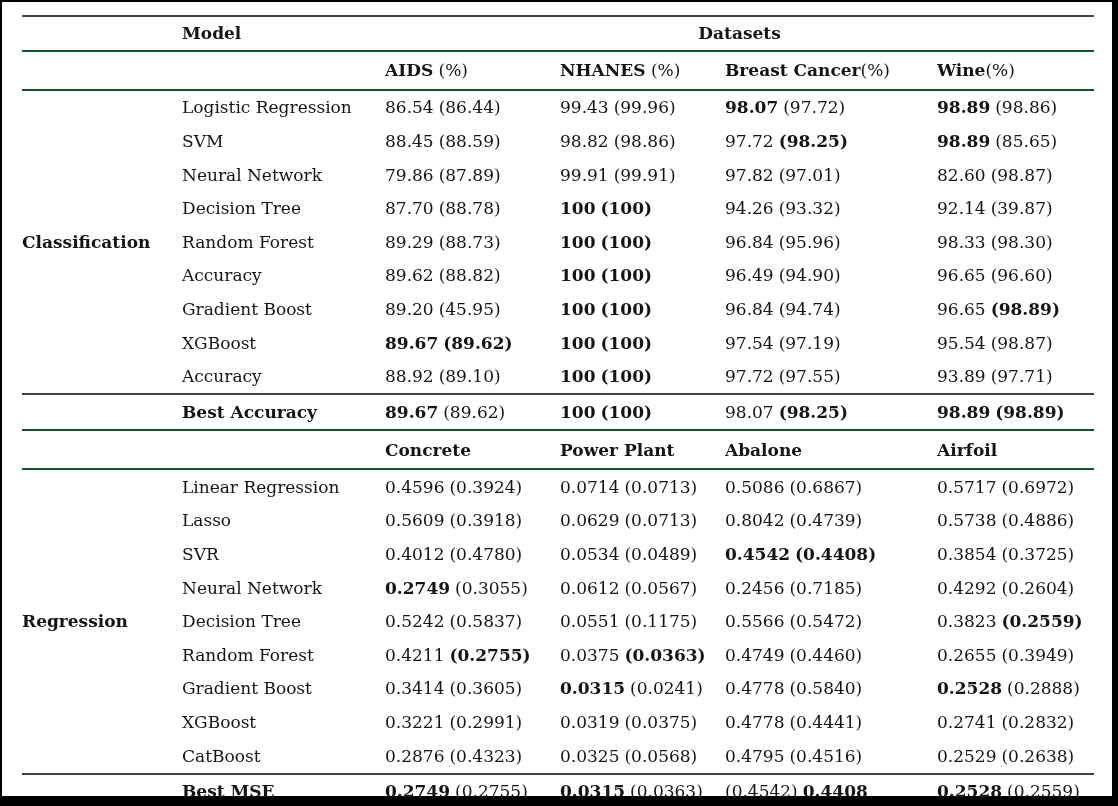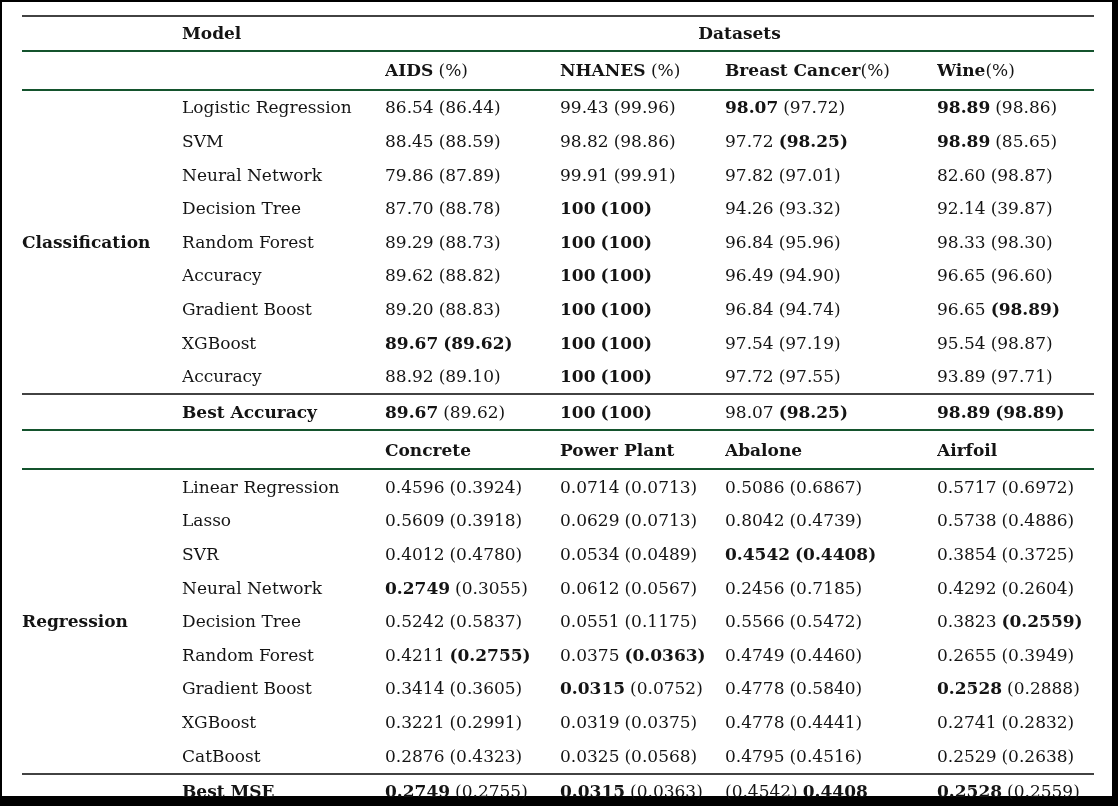--- a/index.html
+++ b/index.html
@@ -122,21 +122,21 @@
         </tr>
         <tr class="data">
           <td>Accuracy</td>
           <td><span class="m">89.62</span><span class="p">(88.82)</span></td>
           <td><span class="b m">100</span><span class="b p">(100)</span></td>
           <td><span class="m">96.49</span><span class="p">(94.90)</span></td>
           <td><span class="m">96.65</span><span class="p">(96.60)</span></td>
         </tr>
         <tr class="data">
           <td>Gradient Boost</td>
-          <td><span class="m">89.20</span><span class="p">(88.83)</span></td>
+          <td><span class="m">89.20</span><span class="p">(45.95)</span></td>
           <td><span class="b m">100</span><span class="b p">(100)</span></td>
           <td><span class="m">96.84</span><span class="p">(94.74)</span></td>
           <td><span class="m">96.65</span><span class="b p">(98.89)</span></td>
         </tr>
         <tr class="data">
           <td>XGBoost</td>
           <td><span class="b m">89.67</span><span class="b p">(89.62)</span></td>
           <td><span class="b m">100</span><span class="b p">(100)</span></td>
           <td><span class="m">97.54</span><span class="p">(97.19)</span></td>
           <td><span class="m">95.54</span><span class="p">(98.87)</span></td>
@@ -203,21 +203,21 @@
         <tr class="data">
           <td>Random Forest</td>
           <td><span class="m">0.4211</span><span class="b p">(0.2755)</span></td>
           <td><span class="m">0.0375</span><span class="b p">(0.0363)</span></td>
           <td><span class="m">0.4749</span><span class="p">(0.4460)</span></td>
           <td><span class="m">0.2655</span><span class="p">(0.3949)</span></td>
         </tr>
         <tr class="data">
           <td>Gradient Boost</td>
           <td><span class="m">0.3414</span><span class="p">(0.3605)</span></td>
-          <td><span class="b m">0.0315</span><span class="p">(0.0752)</span></td>
+          <td><span class="b m">0.0315</span><span class="p">(0.0241)</span></td>
           <td><span class="m">0.4778</span><span class="p">(0.5840)</span></td>
           <td><span class="b m">0.2528</span><span class="p">(0.2888)</span></td>
         </tr>
         <tr class="data">
           <td>XGBoost</td>
           <td><span class="m">0.3221</span><span class="p">(0.2991)</span></td>
           <td><span class="m">0.0319</span><span class="p">(0.0375)</span></td>
           <td><span class="m">0.4778</span><span class="p">(0.4441)</span></td>
           <td><span class="m">0.2741</span><span class="p">(0.2832)</span></td>
         </tr>

